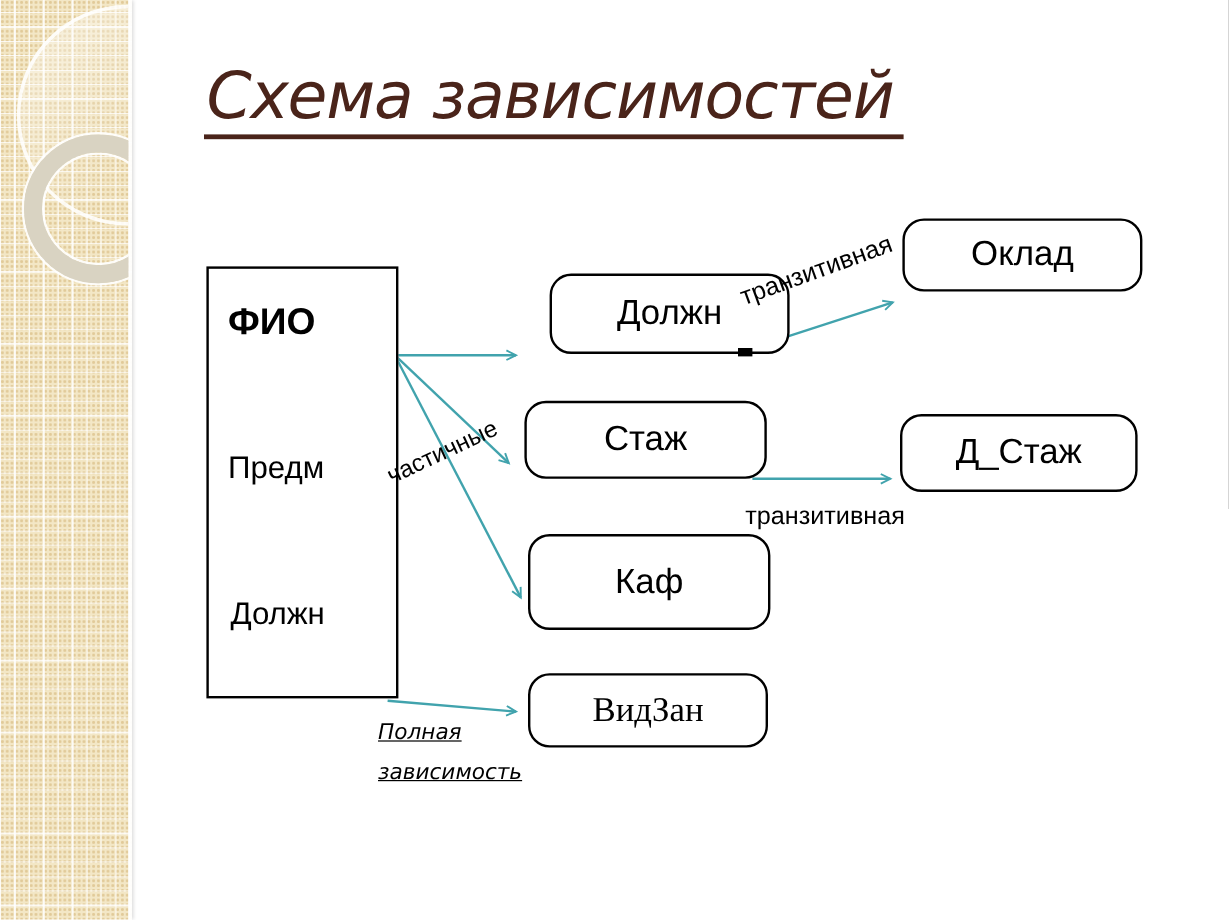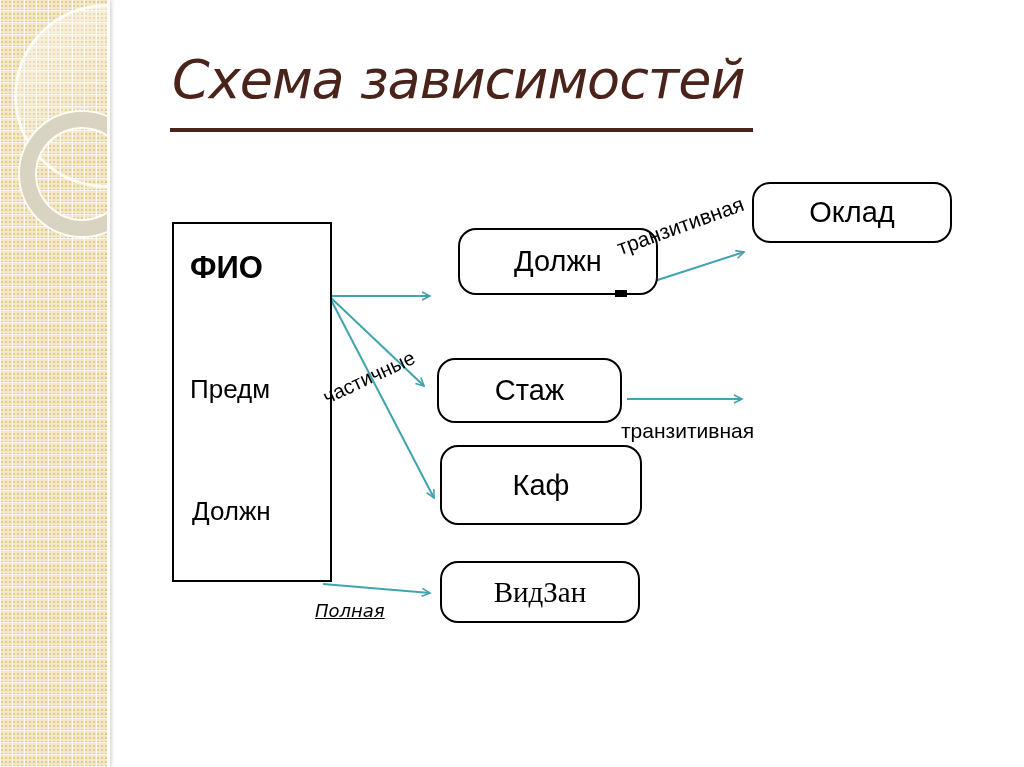--- a/index.html
+++ b/index.html
@@ -34,40 +34,40 @@
     box-shadow:0 0 0 2px rgba(255,255,255,.9), inset 0 0 0 2px rgba(255,255,255,.9);
   }
   
   .title {
     position:absolute; left:170px; top:50px;
     font-family:"DejaVu Sans", sans-serif;
     font-style:italic; font-weight:500;
     font-size:54px; line-height:60px; letter-spacing:-1px;
     color:var(--title-color,#4a241a);
     border-bottom:4px solid currentColor;
-    padding:0 8px 18px 2px;
+    padding:0 8px 2px 2px;
     white-space:nowrap;
   }
   
   .entity-box {
     position:absolute; left:172px; top:222px; width:160px; height:360px;
     border:2px solid #000; background:#fff;padding-left:14px;
   }
   .entity-field { position:absolute; font-size:26px; white-space:nowrap; }
   .entity-field.f0 { left:16px; top:26px; font-size:31px; font-weight:bold; }
   .entity-field.f1 { left:16px; top:150px; }
   .entity-field.f2 { left:18px; top:272px; }
   .node {
     position:absolute; border:2px solid #000; border-radius:18px; background:#fff;
     display:flex; align-items:center; justify-content:center;
     font-size:29px; white-space:nowrap;
   }
   .node-dolzhn { left:458px; top:228px; width:200px; height:67px; }
   .node-oklad  { left:752px; top:182px; width:200px; height:61px; }
-  .node-stazh  { left:437px; top:358px; width:185px; height:65px; }
+  .node-stazh  { left:437px; top:334px; width:202px; height:65px; }
   .node-dstazh { left:750px; top:345px; width:198px; height:65px; }
   .node-kaf    { left:440px; top:445px; width:202px; height:80px; }
   .node-vidzan { left:440px; top:561px; width:200px; height:62px;font-family:Liberation Serif, serif; }
   .corner-mark { position:absolute; left:615px; top:290px; width:12px; height:7px; background:#000; }
   
   .lbl { position:absolute; font-size:21px; white-space:nowrap; }
   .lbl-transitive-top {
     left:593px; top:214px; width:175px; text-align:center;
     transform:rotate(-20deg);
   }
@@ -114,24 +114,26 @@
 
   <div class="entity-box">
     <div class="entity-field f0">ФИО</div>
     <div class="entity-field f1">Предм</div>
     <div class="entity-field f2">Должн</div>
   </div>
 
   <div class="node node-dolzhn">Должн</div>
   <div class="node node-oklad">Оклад</div>
   <div class="node node-stazh">Стаж</div>
+  <div class="node node-dstazh">Д_Стаж</div>
   <div class="node node-kaf">Каф</div>
   <div class="node node-vidzan">ВидЗан</div>
   <div class="corner-mark"></div>
 
   <div class="lbl lbl-transitive-top">транзитивная</div>
   <div class="lbl lbl-partial">частичные</div>
   <div class="lbl lbl-transitive-bottom">транзитивная</div>
   <div class="lbl-full">
     <span>Полная</span><br>
+    <span>зависимость</span>
   </div>
 
 </div>
 
 </body></html>

